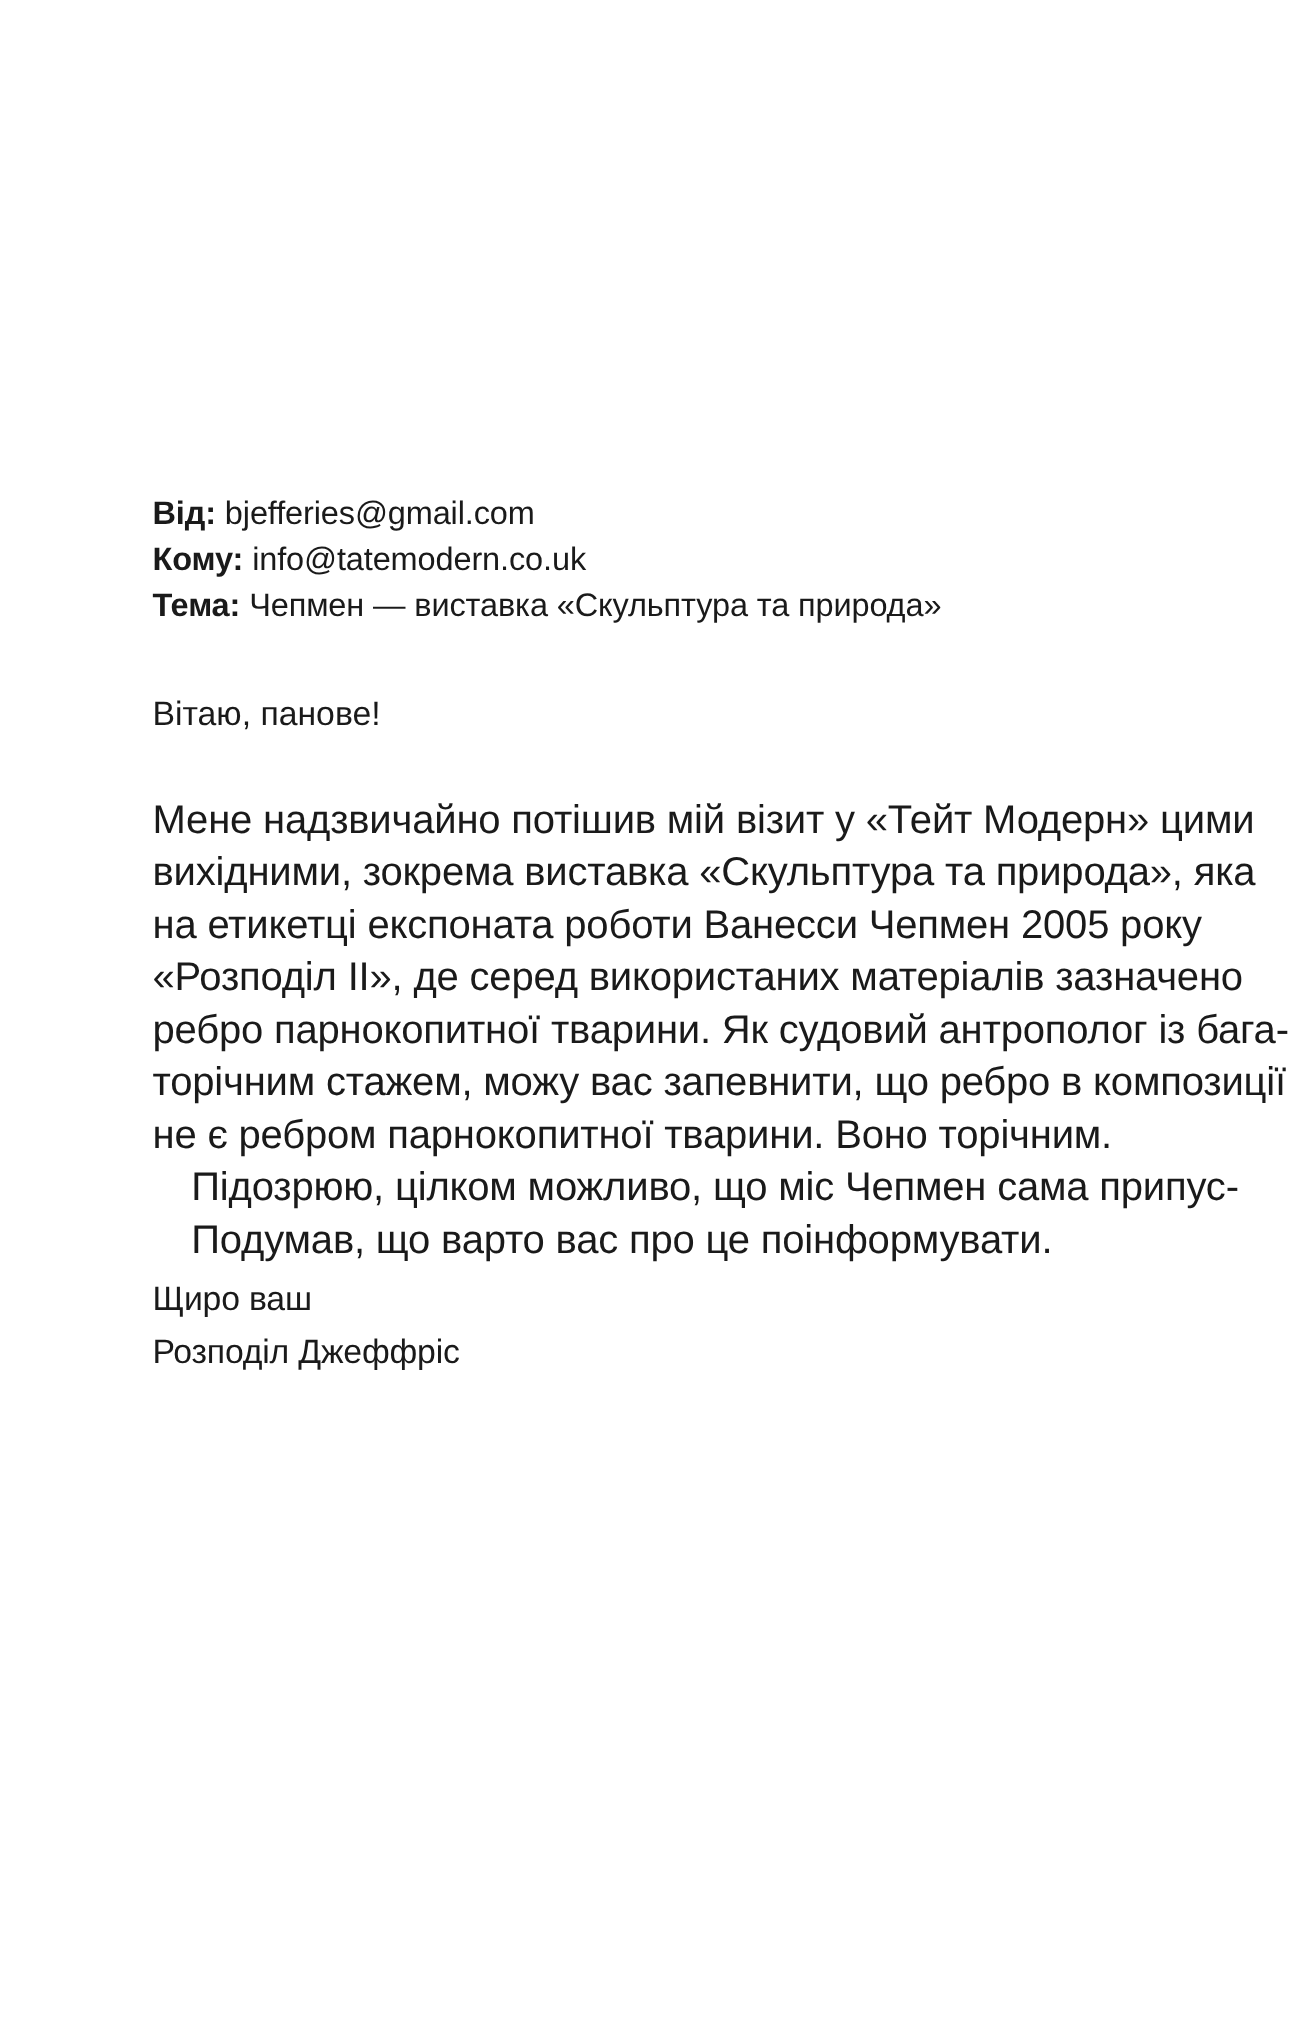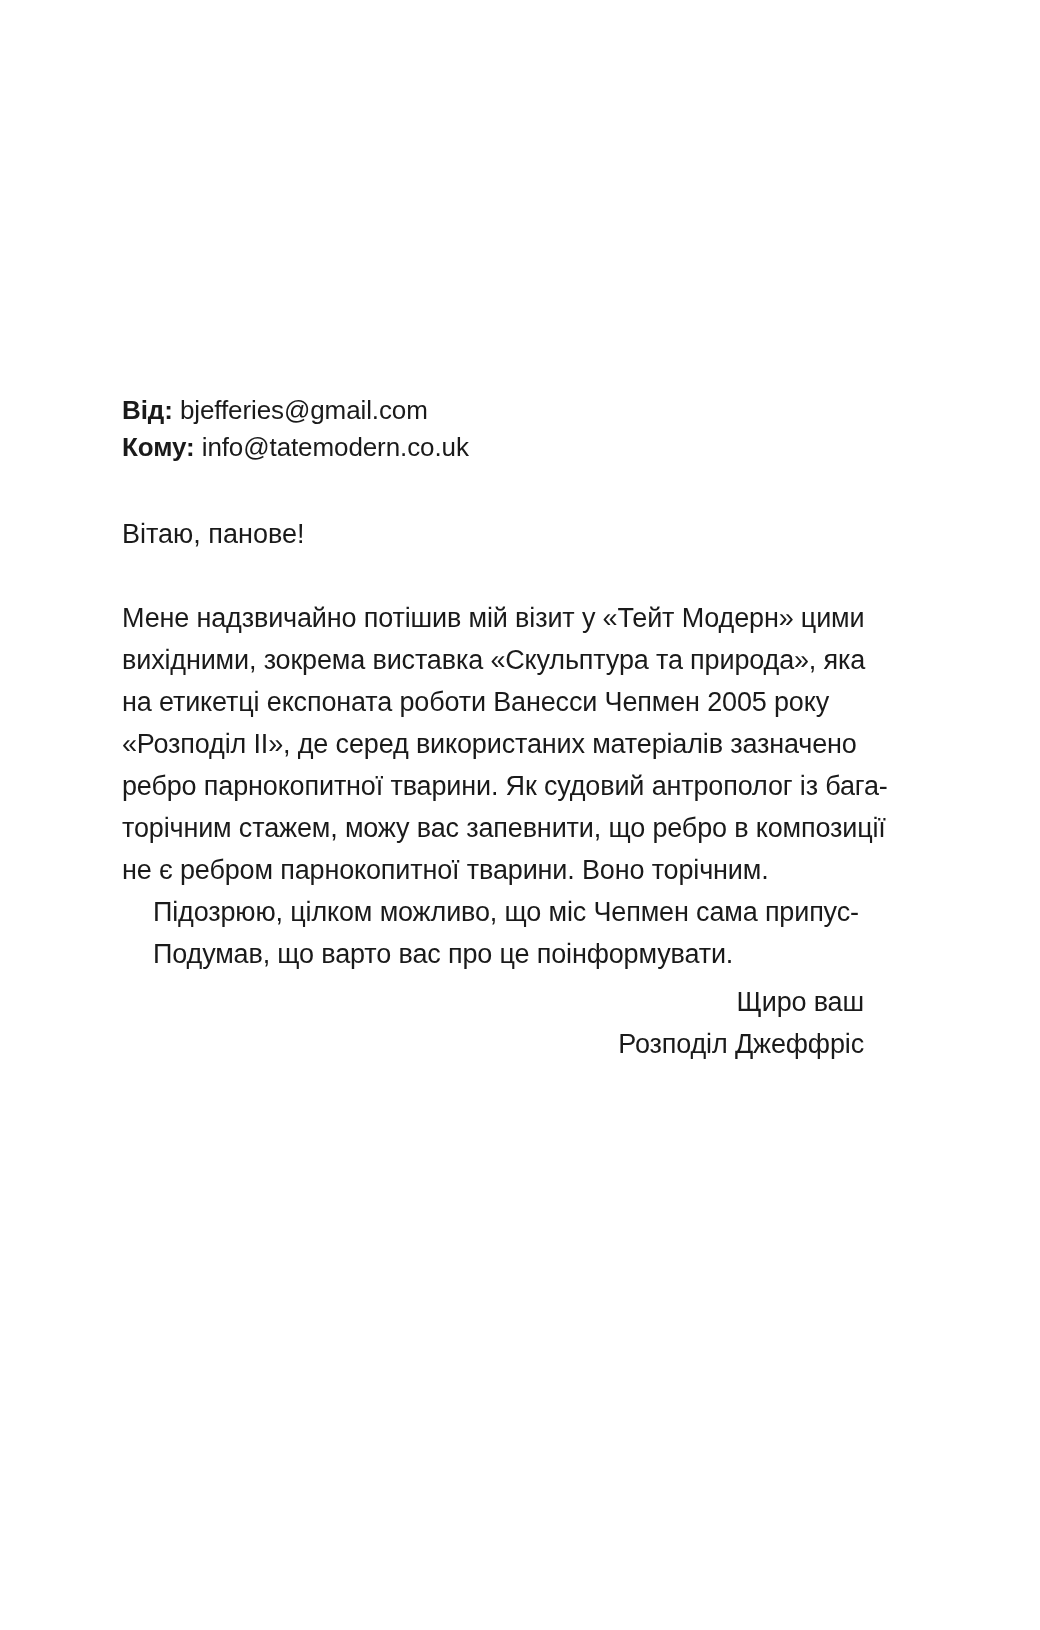--- a/index.html
+++ b/index.html
@@ -51,36 +51,35 @@
     font-size: 27px;
     line-height: 40px;
     margin-top: 48px;
   }
 
   
   .body-block {
     margin-top: 43px;
   }
   .para {
-    font-size: 27px;
+    font-size: 32px;
     line-height: 42px;
     letter-spacing: -0.15px;
   }
   .para .ln {
     display: block;
     white-space: nowrap;
   }
   .para.indented .ln:first-child {
     text-indent: 31px;
   }
 
   
   .signature {
     margin-top: 6px;
-    text-align: right;
     font-size: 27px;
     line-height: 42px;
     letter-spacing: -0.15px;
   }
   .signature .sig-line {
     display: block;
     white-space: nowrap;
   }
 </style>
 </head>
@@ -90,20 +89,24 @@
   <div class="letter">
 
     <div class="header-block">
       <div class="header-line">
         <span class="header-label">Від:</span>
         <span class="header-value">bjefferies@gmail.com</span>
       </div>
       <div class="header-line">
         <span class="header-label">Кому:</span>
         <span class="header-value">info@tatemodern.co.uk</span>
+      </div>
+      <div class="header-line">
+        <span class="header-label">Тема:</span>
+        <span class="header-value">Чепмен — виставка «Скульптура та природа»</span>
       </div>
     </div>
 
     <div class="greeting">Вітаю, панове!</div>
 
     <div class="body-block">
         <div class="para">
           <span class="ln">Мене надзвичайно потішив мій візит у «Тейт Модерн» цими</span>
           <span class="ln">вихідними, зокрема виставка «Скульптура та природа», яка</span>
           <span class="ln">на етикетці експоната роботи Ванесси Чепмен 2005 року</span>

